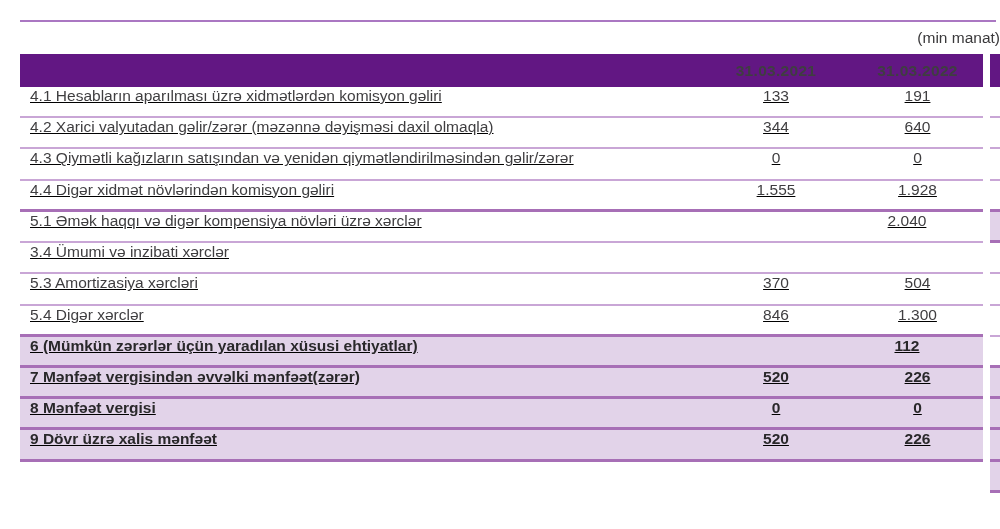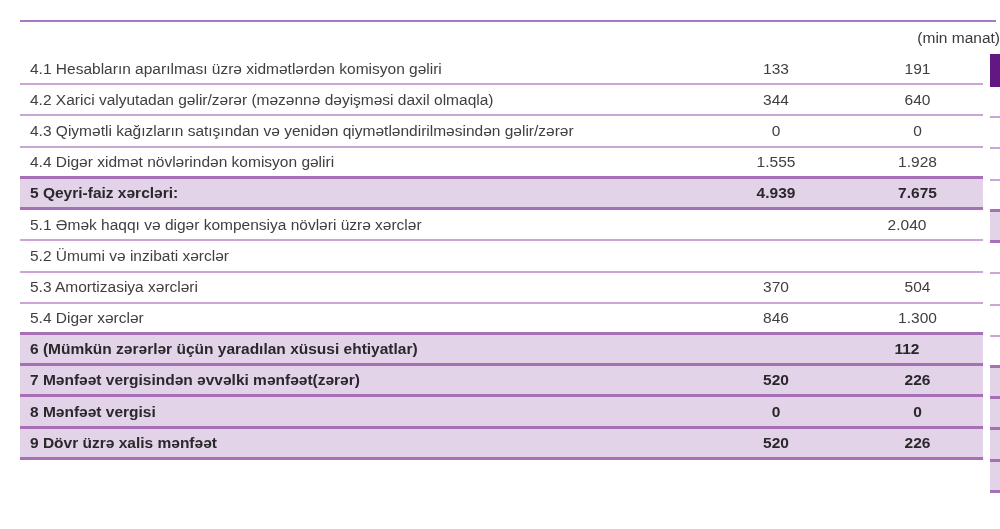--- a/index.html
+++ b/index.html
@@ -7,22 +7,22 @@
     position:relative; width:1000px; height:529px; background:#ffffff;
     font-family:"Liberation Sans", sans-serif; overflow:hidden;padding-left:16px;
   }
   .top-rule { position:absolute; left:20px; top:20px; width:976px; height:2px; background:#aa77c2; }
   .unit-note {
     position:absolute; top:29px; right:16px; font-size:15.5px; color:#3a393b;
   }
   .tbl { position:absolute; left:20px; top:54px; width:963px; }
   .hdr { display:flex; height:33px; background:#621783; }
   .r {
-    display:flex; height:31.23px; box-sizing:border-box; align-items:center;
-    border-bottom:2px solid #c9a6d6; background:#ffffff;
+    display:flex; height:31.23px; box-sizing:border-box; align-items:flex-start;
+    border-bottom:2px solid #c9a6d6; background:#ffffff;text-decoration:underline;
   }
   .r.bd { border-bottom:3px solid #a76fb6; }
   .r.hl { background:#e2d3e9; }
   .c { box-sizing:border-box; }
   .c.label {
     flex:1 1 auto; padding-left:10px; font-size:15.5px; color:#3f3e40;
     white-space:nowrap; overflow:hidden;
   }
   .c.num {
     flex:0 0 auto; width:152px; text-align:center; font-size:15.5px; color:#3f3e40;
@@ -43,20 +43,25 @@
 <body>
 
 <div class="page">
 
   <div class="top-rule"></div>
 
   <div class="unit-note">(min manat)</div>
 
   <div class="tbl">
 
+    <div class="hdr">
+      <div class="c label"></div>
+      <div class="c num hcell">31.03.2021</div>
+      <div class="c num last hcell">31.03.2022</div>
+    </div>
 
     <div class="r bl">
       <div class="c label">4.1 Hesabların aparılması üzrə xidmətlərdən komisyon gəliri</div>
       <div class="c num">133</div>
       <div class="c num last">191</div>
     </div>
 
     <div class="r bl">
       <div class="c label">4.2 Xarici valyutadan gəlir/zərər (məzənnə dəyişməsi daxil olmaqla)</div>
       <div class="c num">344</div>
@@ -68,33 +73,28 @@
       <div class="c num">0</div>
       <div class="c num last">0</div>
     </div>
 
     <div class="r bd">
       <div class="c label">4.4 Digər xidmət növlərindən komisyon gəliri</div>
       <div class="c num">1.555</div>
       <div class="c num last">1.928</div>
     </div>
 
-    <div class="r hl bd">
-      <div class="c label">5 Qeyri-faiz xərcləri:</div>
-      <div class="c num">4.939</div>
-      <div class="c num last">7.675</div>
-    </div>
 
     <div class="r bl">
       <div class="c label">5.1 Əmək haqqı və digər kompensiya növləri üzrə xərclər</div>
       <div class="c num">2.040</div>
     </div>
 
     <div class="r bl">
-      <div class="c label">5.2 Ümumi və inzibati xərclər</div>
+      <div class="c label">3.4 Ümumi və inzibati xərclər</div>
     </div>
 
     <div class="r bl">
       <div class="c label">5.3 Amortizasiya xərcləri</div>
       <div class="c num">370</div>
       <div class="c num last">504</div>
     </div>
 
     <div class="r bd">
       <div class="c label">5.4 Digər xərclər</div>

